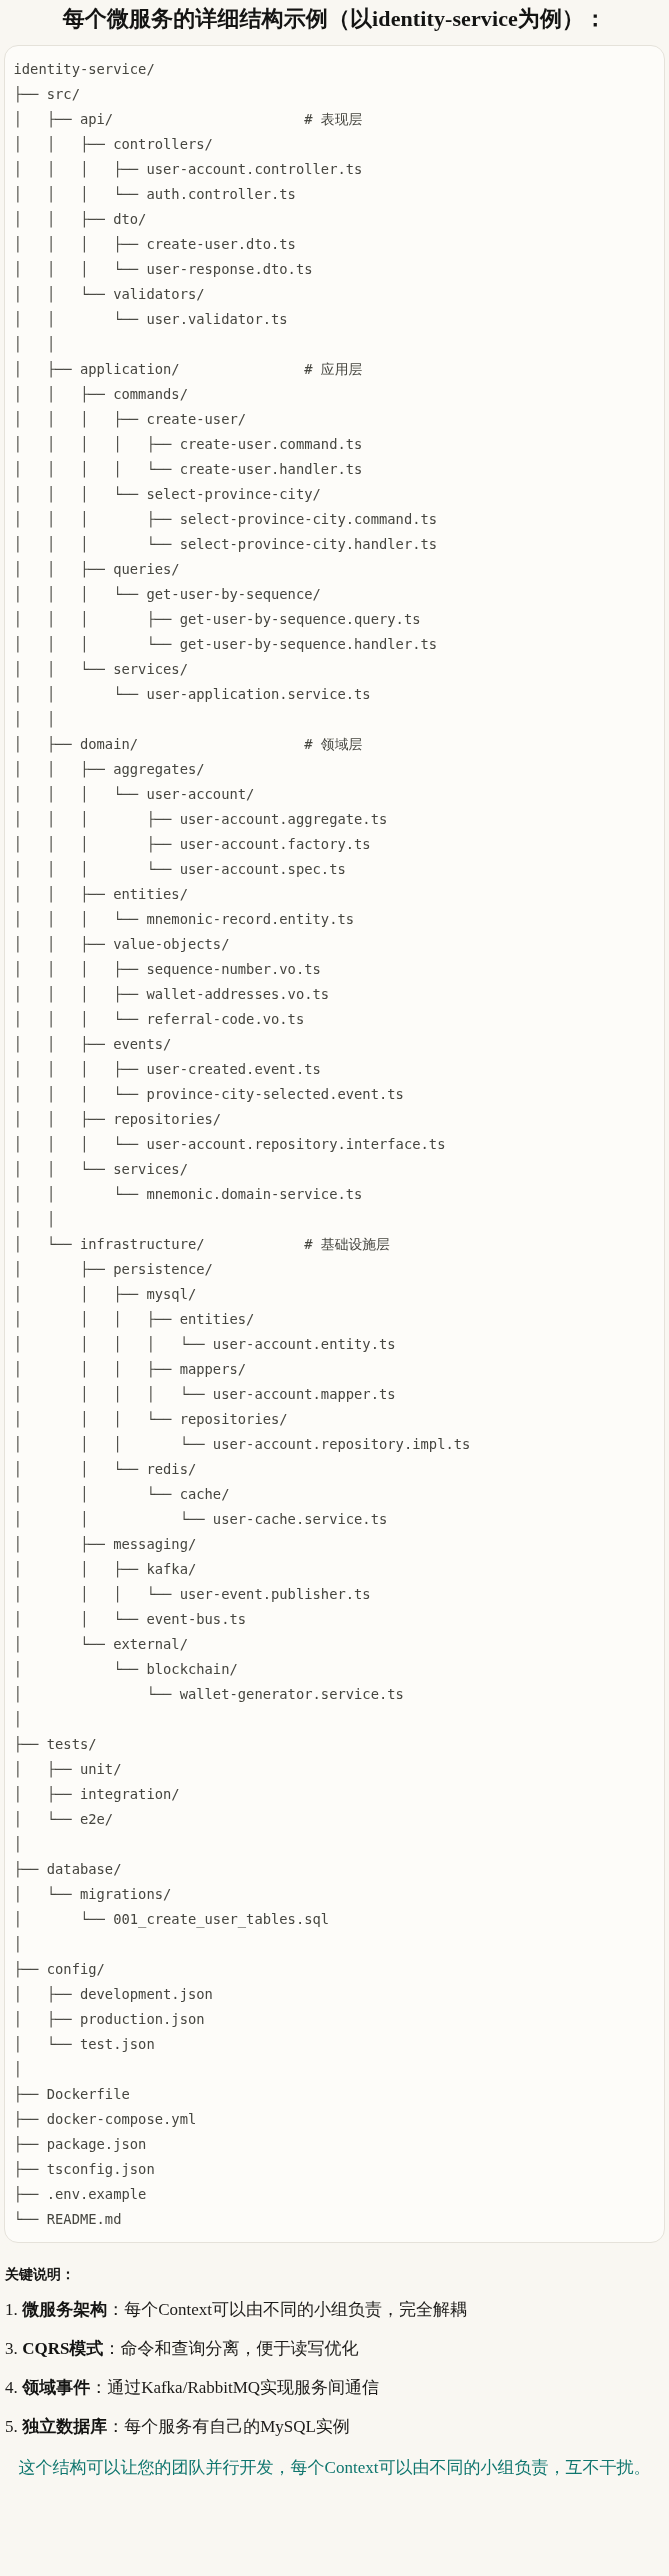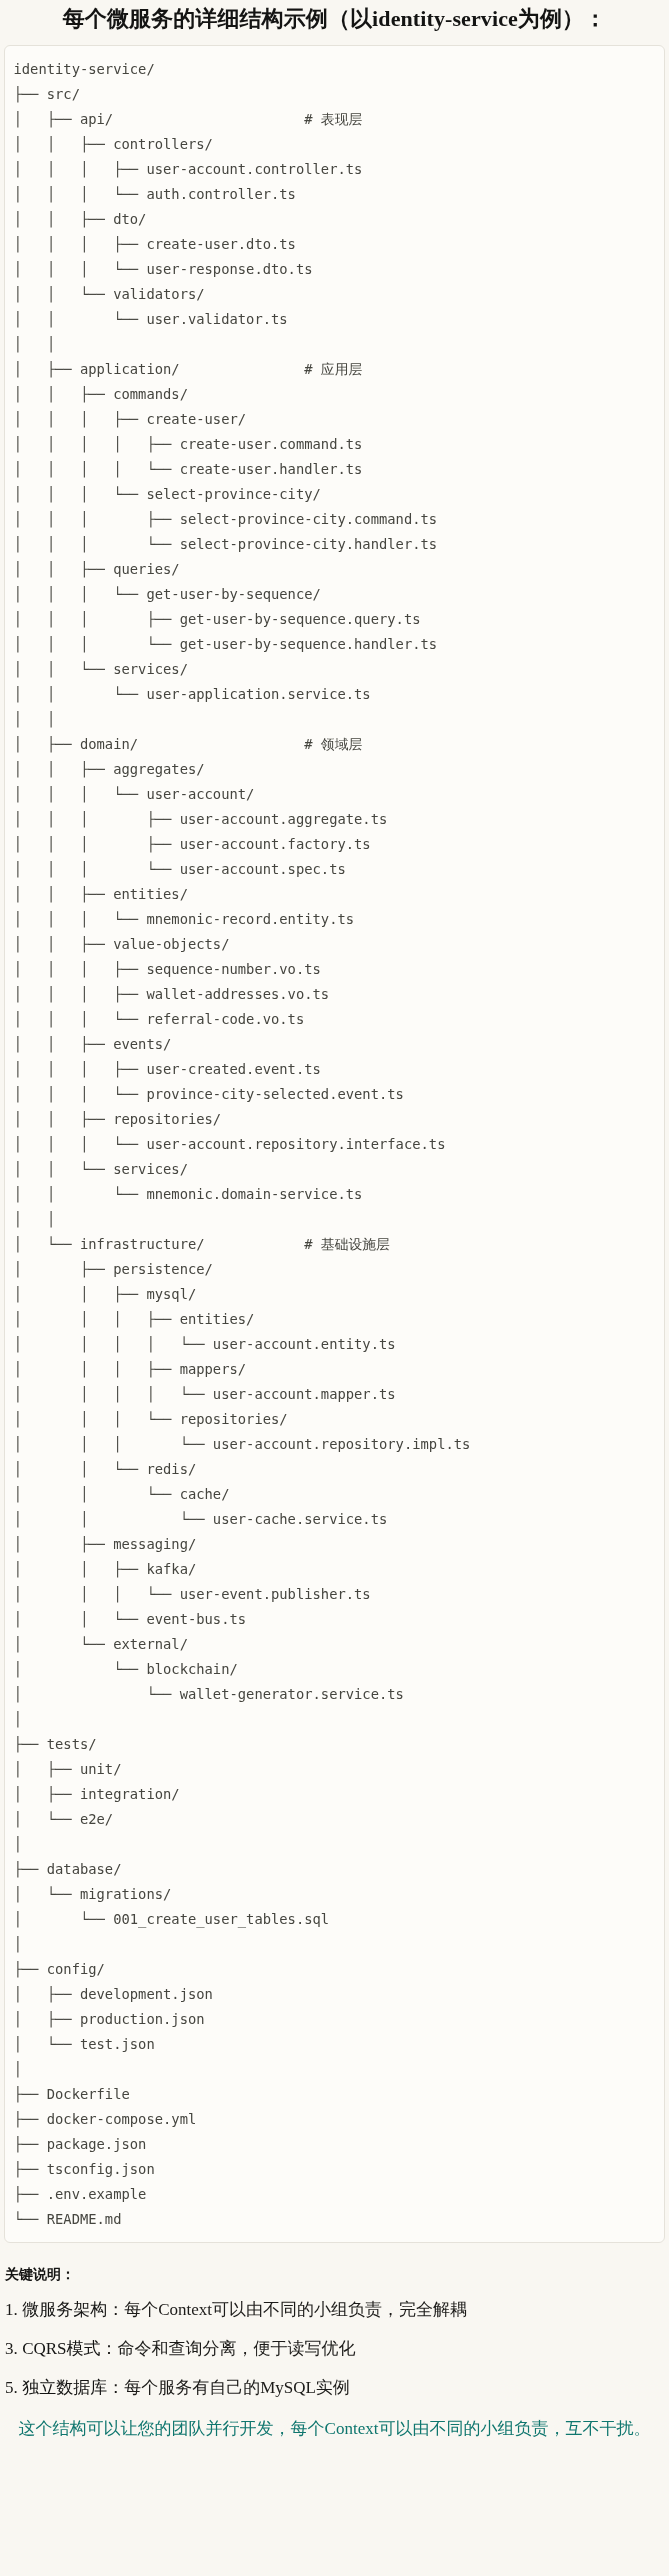--- a/index.html
+++ b/index.html
@@ -20,21 +20,21 @@
     font-size: 22px;
     line-height: 1.3;
     color: #141413;
     margin: 1.3px 0 11.3px 0;
     letter-spacing: 0.1px;
     text-align: center;
   }
   .code-block {
     background: #fdfcf9;
     border: 0.6px solid #e5e2da;
-    border-radius: 6px;
+    border-radius: 14px;
     margin: 0 -0.6px;
     padding: 10.6px 8.1px;
   }
   .code-block pre {
     font-family: "DejaVu Sans Mono", "Liberation Mono", monospace;
     font-size: 13.8px;
     line-height: 25px;
     color: #45453f;
     white-space: pre;
     overflow: hidden;
@@ -54,21 +54,21 @@
     font-size: 17px;
     line-height: 21px;
     margin-bottom: 18px;
     color: #1c1b19;
   }
   .notes-list .num {
     display: inline-block;
     margin-right: 4.4px;
   }
   .notes-list .label {
-    font-weight: 400;
+    font-weight: 700;
     color: #141413;
     text-align: right;
   }
   .notes-footer {
     font-size: 17px;
     line-height: 22.5px;
     margin-top: 20px;
     color: #0f766e;
     text-align: center;
   }
@@ -166,17 +166,18 @@
 ├── tsconfig.json
 ├── .env.example
 └── README.md</pre>
 </div>
 
 <h3 class="notes-heading">关键说明：</h3>
 
 <ol class="notes-list">
   <li><span class="num">1.</span><span class="label">微服务架构</span><span class="desc">：每个Context可以由不同的小组负责，完全解耦</span></li>
   <li><span class="num">3.</span><span class="label">CQRS模式</span><span class="desc">：命令和查询分离，便于读写优化</span></li>
+  <li><span class="num">4.</span><span class="label">领域事件</span><span class="desc">：通过Kafka/RabbitMQ实现服务间通信</span></li>
   <li><span class="num">5.</span><span class="label">独立数据库</span><span class="desc">：每个服务有自己的MySQL实例</span></li>
 </ol>
 
 <p class="notes-footer">这个结构可以让您的团队并行开发，每个Context可以由不同的小组负责，互不干扰。</p>
 
 
 </body></html>

